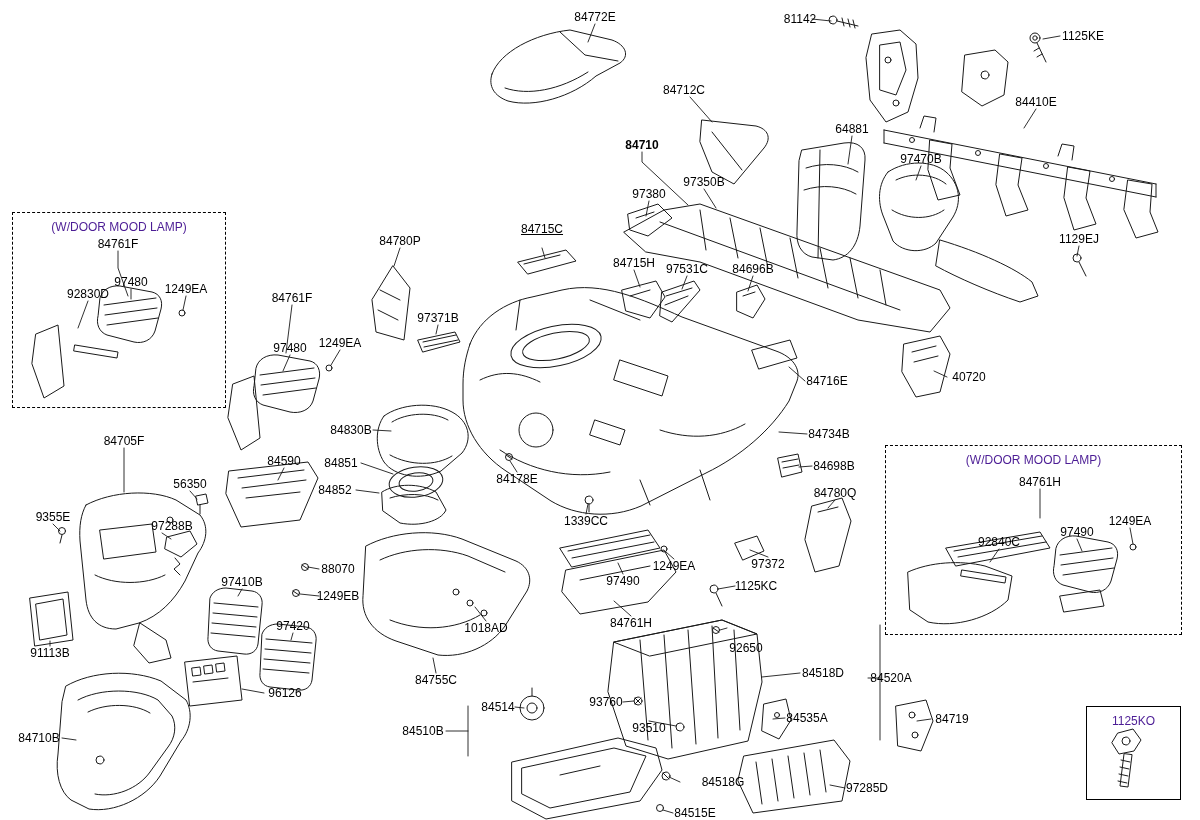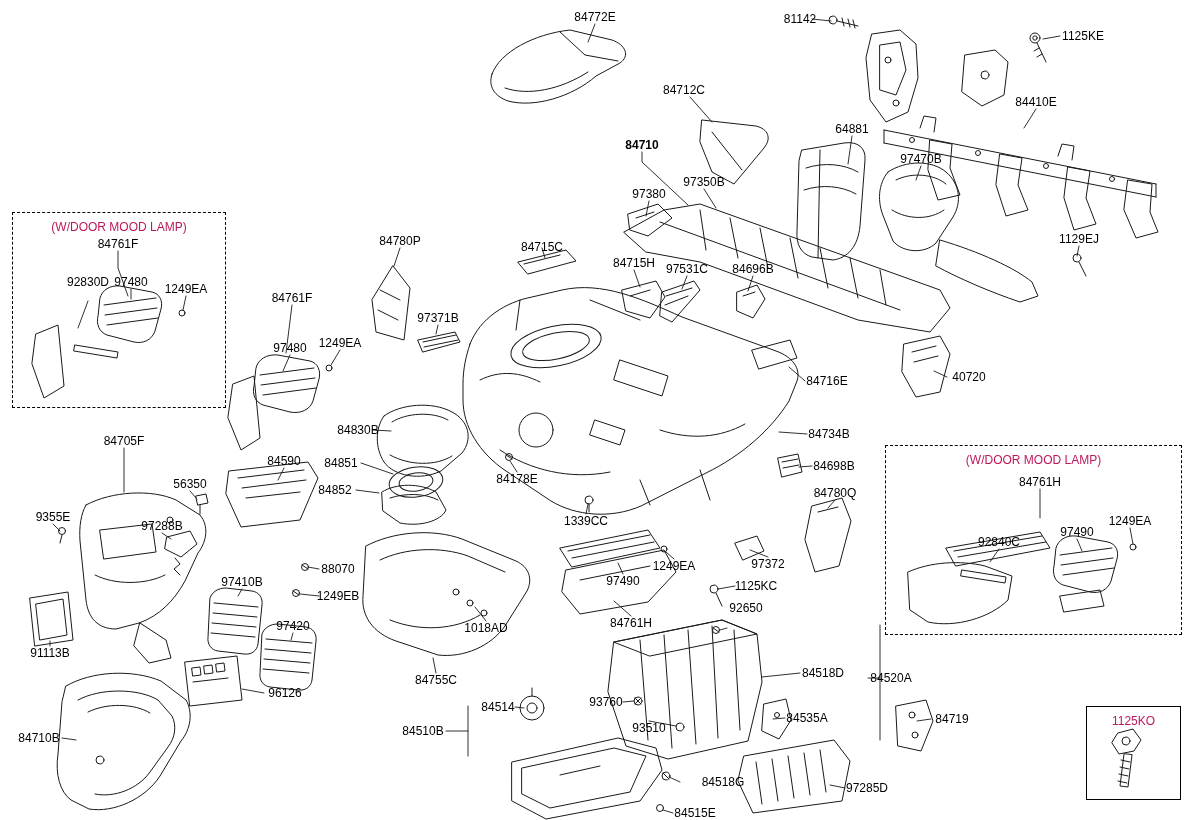--- a/index.html
+++ b/index.html
@@ -15,21 +15,21 @@
   .part-label {
     position:absolute;
     transform:translate(-50%,-50%);
     font-size:12px;
     color:#000;
     white-space:nowrap;
     background:transparent;
   }
   .region-box { position:absolute; border:1px dashed #000; }
   .region-box.solid { border-style:solid; }
-  .box-title { text-align:center; font-size:12px; margin-top:7px; color:#be185d; white-space:nowrap; }
+  .box-title { text-align:center; font-size:12px; margin-top:7px; color:#4c1d95; white-space:nowrap; }
 </style>
 </head>
 <body>
 
 <div id="diagram">
 
   <svg class="artwork" width="1200" height="820" viewBox="0 0 1200 820" xmlns="http://www.w3.org/2000/svg">
     <g stroke="#1a1a1a" stroke-width="1" fill="none" stroke-linejoin="round" stroke-linecap="round">
 
       <g stroke-width="0.9">
@@ -317,62 +317,62 @@
     <div class="part-label" style="left: 684px; top: 90px;">84712C</div>
     <div class="part-label" style="left: 1036px; top: 102px;">84410E</div>
     <div class="part-label" style="left: 642px; top: 145px; font-weight: bold;">84710</div>
     <div class="part-label" style="left: 852px; top: 129px;">64881</div>
     <div class="part-label" style="left: 921px; top: 159px;">97470B</div>
     <div class="part-label" style="left: 649px; top: 194px;">97380</div>
     <div class="part-label" style="left: 704px; top: 182px;">97350B</div>
     <div class="part-label" style="left: 1079px; top: 239px;">1129EJ</div>
     <div class="part-label" style="left: 118px; top: 244px;">84761F</div>
     <div class="part-label" style="left: 131px; top: 282px;">97480</div>
-    <div class="part-label" style="left: 88px; top: 282px;">92830D</div>
+    <div class="part-label" style="left: 88px; top: 294px;">92830D</div>
     <div class="part-label" style="left: 186px; top: 289px;">1249EA</div>
     <div class="part-label" style="left: 400px; top: 241px;">84780P</div>
-    <div class="part-label" style="left: 542px; top: 247px;">84715C</div>
+    <div class="part-label" style="left: 542px; top: 229px; text-decoration: underline;">84715C</div>
     <div class="part-label" style="left: 634px; top: 263px;">84715H</div>
     <div class="part-label" style="left: 687px; top: 269px;">97531C</div>
     <div class="part-label" style="left: 753px; top: 269px;">84696B</div>
     <div class="part-label" style="left: 292px; top: 298px;">84761F</div>
     <div class="part-label" style="left: 438px; top: 318px;">97371B</div>
     <div class="part-label" style="left: 290px; top: 348px;">97480</div>
     <div class="part-label" style="left: 340px; top: 343px;">1249EA</div>
     <div class="part-label" style="left: 827px; top: 381px;">84716E</div>
     <div class="part-label" style="left: 969px; top: 377px;">40720</div>
     <div class="part-label" style="left: 829px; top: 434px;">84734B</div>
-    <div class="part-label" style="left: 351px; top: 430px; margin-left: 7px;">84830B</div>
+    <div class="part-label" style="left: 351px; top: 430px;">84830B</div>
     <div class="part-label" style="left: 124px; top: 441px;">84705F</div>
     <div class="part-label" style="left: 834px; top: 466px;">84698B</div>
     <div class="part-label" style="left: 1040px; top: 482px;">84761H</div>
     <div class="part-label" style="left: 999px; top: 542px;">92840C</div>
     <div class="part-label" style="left: 1077px; top: 532px;">97490</div>
     <div class="part-label" style="left: 1130px; top: 521px;">1249EA</div>
     <div class="part-label" style="left: 284px; top: 461px;">84590</div>
     <div class="part-label" style="left: 341px; top: 463px;">84851</div>
     <div class="part-label" style="left: 190px; top: 484px;">56350</div>
     <div class="part-label" style="left: 335px; top: 490px;">84852</div>
     <div class="part-label" style="left: 517px; top: 479px;">84178E</div>
     <div class="part-label" style="left: 53px; top: 517px;">9355E</div>
-    <div class="part-label" style="left: 162px; top: 526px;">97288B</div>
+    <div class="part-label" style="left: 172px; top: 526px;">97288B</div>
     <div class="part-label" style="left: 835px; top: 493px;">84780Q</div>
     <div class="part-label" style="left: 586px; top: 521px;">1339CC</div>
     <div class="part-label" style="left: 338px; top: 569px;">88070</div>
     <div class="part-label" style="left: 242px; top: 582px;">97410B</div>
     <div class="part-label" style="left: 338px; top: 596px;">1249EB</div>
     <div class="part-label" style="left: 674px; top: 566px;">1249EA</div>
     <div class="part-label" style="left: 756px; top: 586px;">1125KC</div>
     <div class="part-label" style="left: 768px; top: 564px;">97372</div>
     <div class="part-label" style="left: 623px; top: 581px;">97490</div>
     <div class="part-label" style="left: 50px; top: 653px;">91113B</div>
     <div class="part-label" style="left: 293px; top: 626px;">97420</div>
     <div class="part-label" style="left: 486px; top: 628px;">1018AD</div>
     <div class="part-label" style="left: 631px; top: 623px;">84761H</div>
-    <div class="part-label" style="left: 746px; top: 608px; text-align: right;">92650</div>
+    <div class="part-label" style="left: 746px; top: 648px; text-align: right;">92650</div>
     <div class="part-label" style="left: 285px; top: 693px;">96126</div>
     <div class="part-label" style="left: 436px; top: 680px;">84755C</div>
     <div class="part-label" style="left: 498px; top: 707px;">84514</div>
     <div class="part-label" style="left: 823px; top: 673px;">84518D</div>
     <div class="part-label" style="left: 891px; top: 678px;">84520A</div>
     <div class="part-label" style="left: 606px; top: 702px;">93760</div>
     <div class="part-label" style="left: 423px; top: 731px;">84510B</div>
     <div class="part-label" style="left: 649px; top: 728px;">93510</div>
     <div class="part-label" style="left: 807px; top: 718px;">84535A</div>
     <div class="part-label" style="left: 952px; top: 719px;">84719</div>

